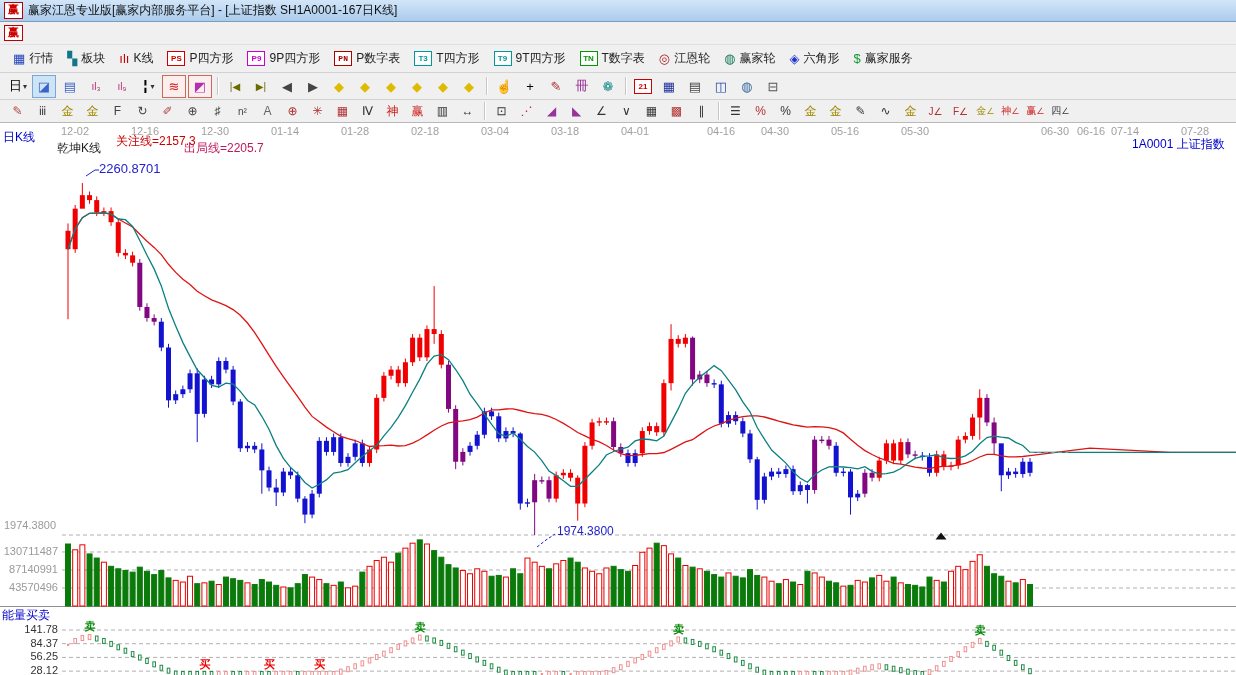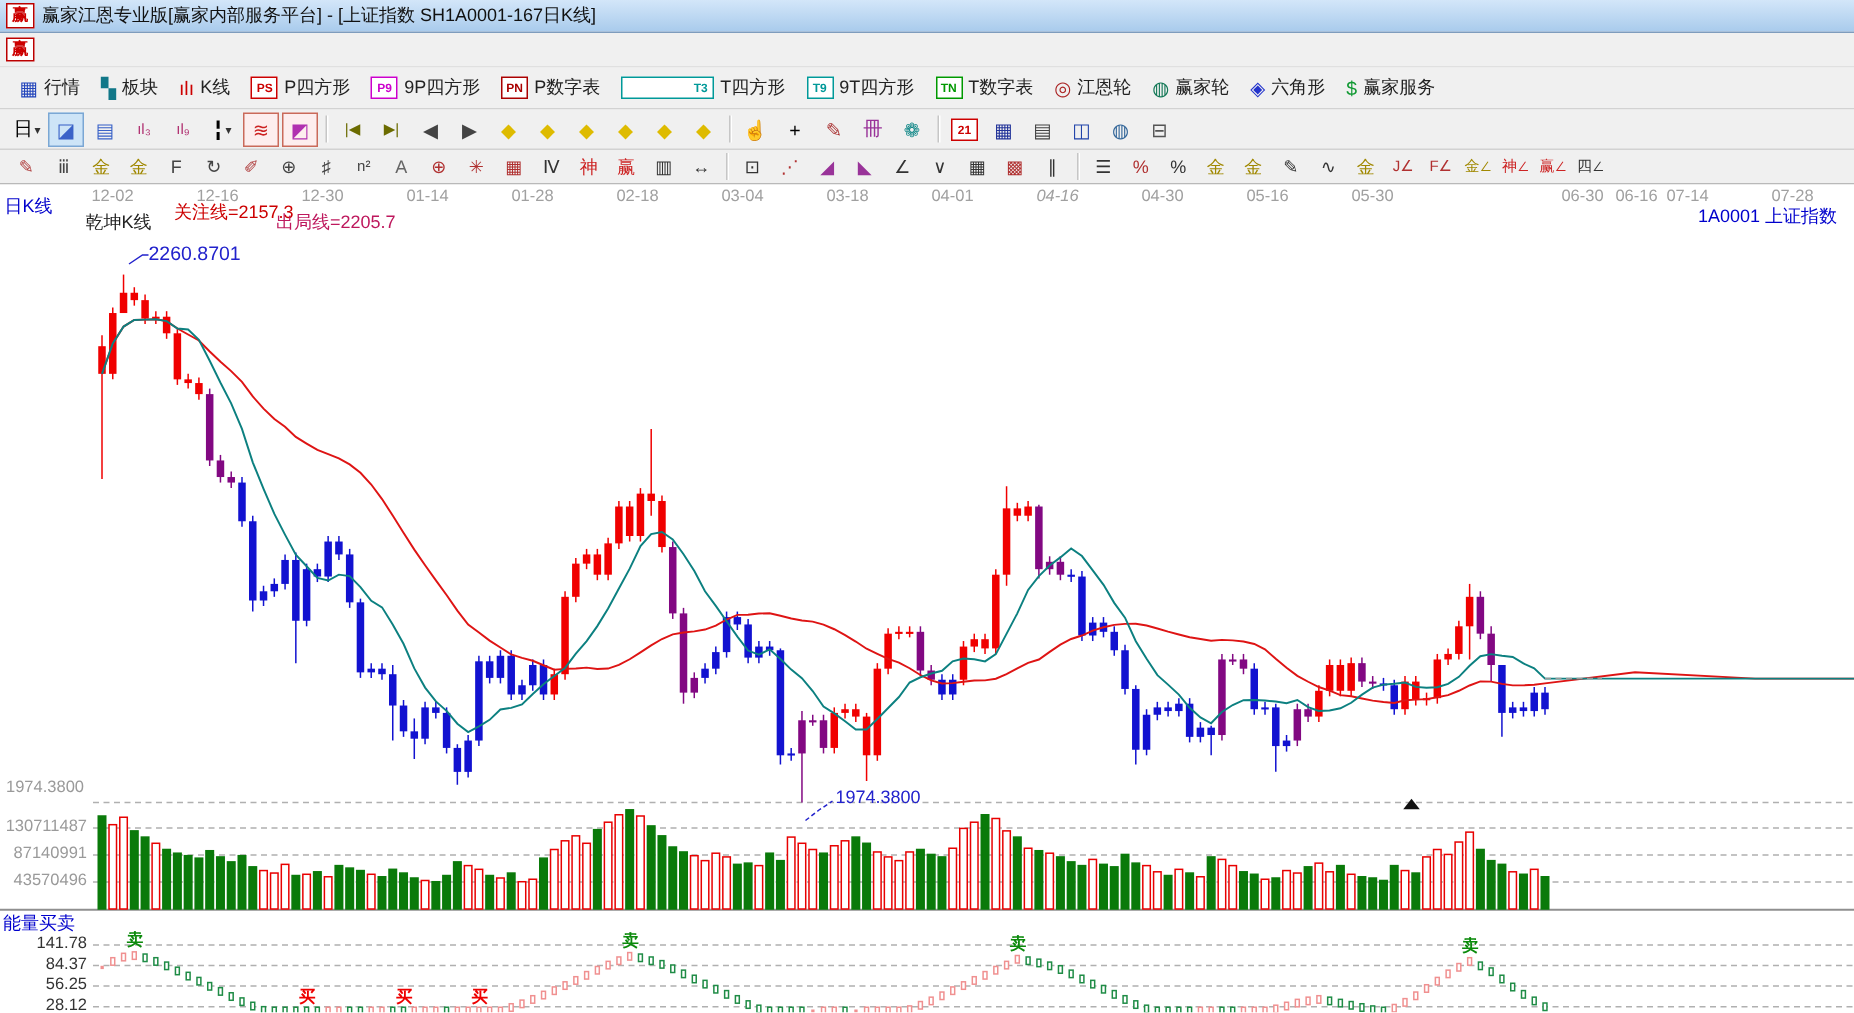--- a/index.html
+++ b/index.html
@@ -65,25 +65,25 @@
     </span>
     <span class="tbA-item">
       <span class="boxico" style="border-color: rgb(204, 0, 0); color: rgb(204, 0, 0);">PS</span>
       <span>P四方形</span>
     </span>
     <span class="tbA-item">
       <span class="boxico" style="border-color: rgb(204, 0, 204); color: rgb(204, 0, 204);">P9</span>
       <span>9P四方形</span>
     </span>
     <span class="tbA-item">
-      <span class="boxico" style="border-color: rgb(170, 0, 0); color: rgb(170, 0, 0);">PN</span>
+      <span class="boxico" style="border-color: rgb(170, 0, 0); color: rgb(170, 0, 0); font-family: Liberation Mono, monospace;">PN</span>
       <span>P数字表</span>
     </span>
     <span class="tbA-item">
-      <span class="boxico" style="border-color: rgb(0, 153, 153); color: rgb(0, 153, 153); padding-left: 44px;">T3</span>
+      <span class="boxico" style="border-color: rgb(0, 153, 153); color: rgb(0, 153, 153);">T3</span>
       <span>T四方形</span>
     </span>
     <span class="tbA-item">
       <span class="boxico" style="border-color: rgb(0, 153, 153); color: rgb(0, 153, 153);">T9</span>
       <span>9T四方形</span>
     </span>
     <span class="tbA-item">
       <span class="boxico" style="border-color: rgb(0, 153, 0); color: rgb(0, 153, 0);">TN</span>
       <span>T数字表</span>
     </span>
@@ -767,21 +767,21 @@
   <div id="date-row">
       <span class="date-label" style="left: 75px;">12-02</span>
       <span class="date-label" style="left: 145px;">12-16</span>
       <span class="date-label" style="left: 215px;">12-30</span>
       <span class="date-label" style="left: 285px;">01-14</span>
       <span class="date-label" style="left: 355px;">01-28</span>
       <span class="date-label" style="left: 425px;">02-18</span>
       <span class="date-label" style="left: 495px;">03-04</span>
       <span class="date-label" style="left: 565px;">03-18</span>
       <span class="date-label" style="left: 635px;">04-01</span>
-      <span class="date-label" style="left: 705px; font-style: italic;">04-16</span>
+      <span class="date-label" style="left: 721px;">04-16</span>
       <span class="date-label" style="left: 775px;">04-30</span>
       <span class="date-label" style="left: 845px;">05-16</span>
       <span class="date-label" style="left: 915px;">05-30</span>
       <span class="date-label" style="left: 1043px; margin-left: 48px;">06-16</span>
       <span class="date-label" style="left: 1055px;">06-30</span>
       <span class="date-label" style="left: 1125px;">07-14</span>
       <span class="date-label" style="left: 1195px;">07-28</span>
     </div>
 
   <div class="lbl lbl-blue" style="left:3px;top:6px">日K线</div>

